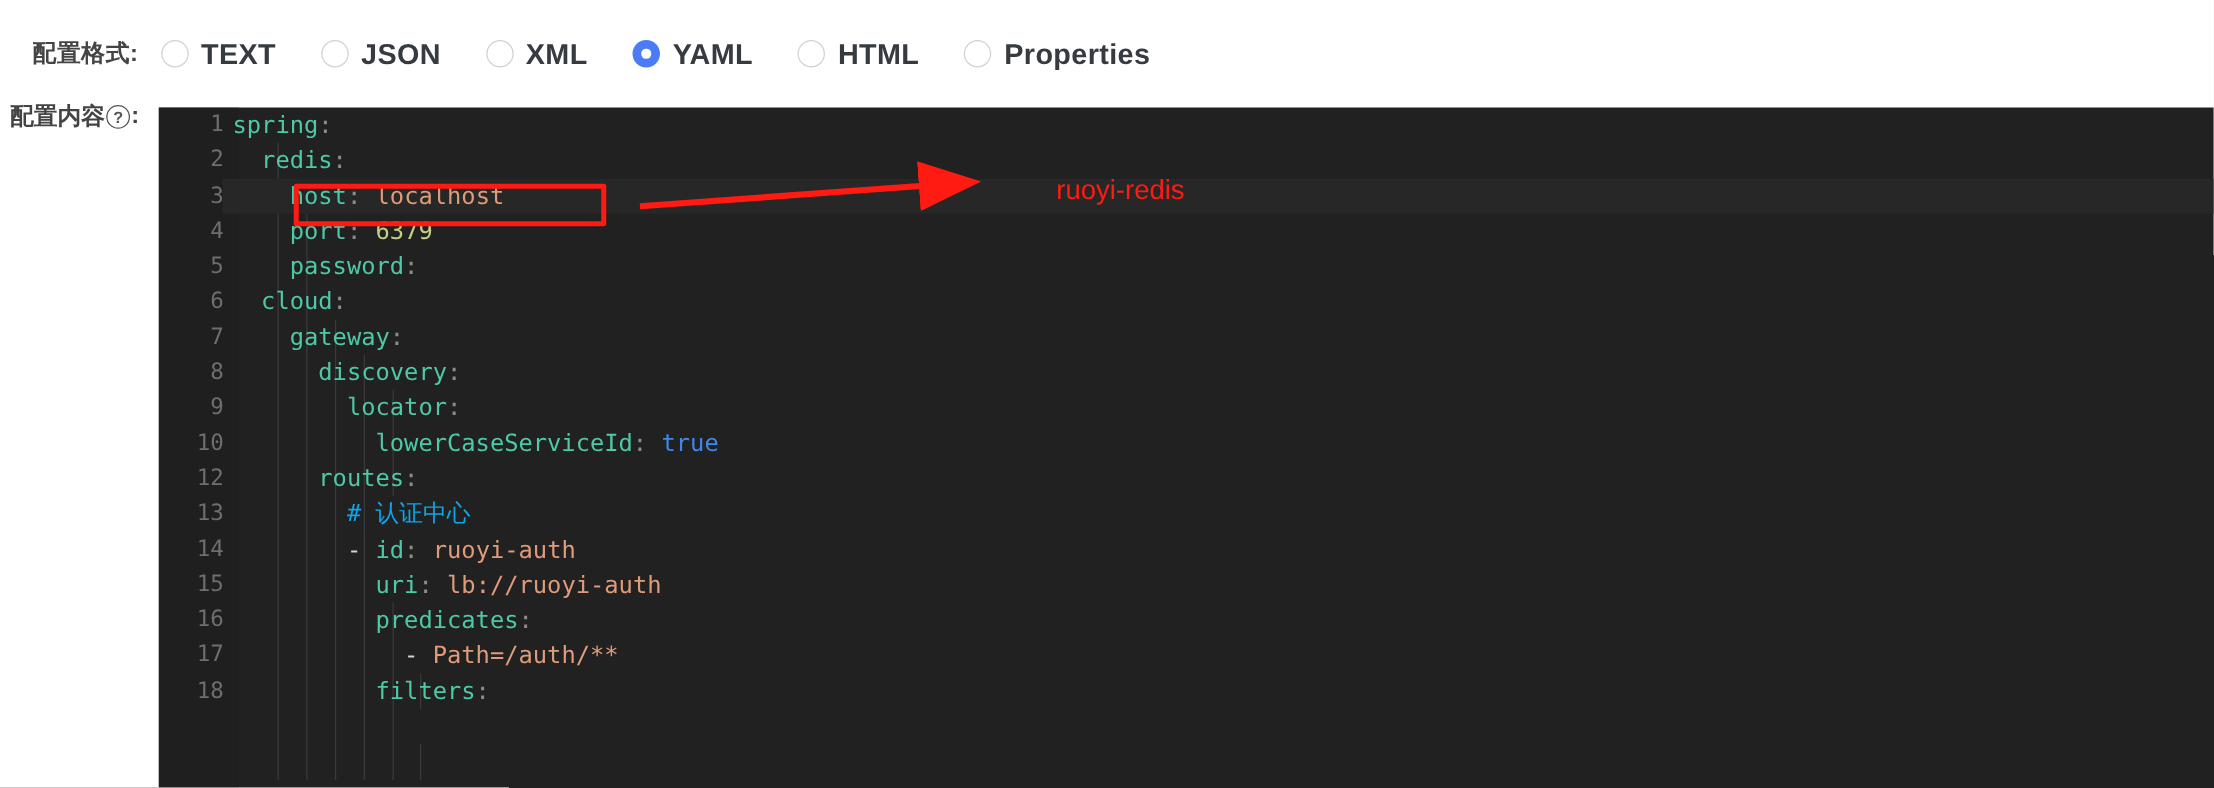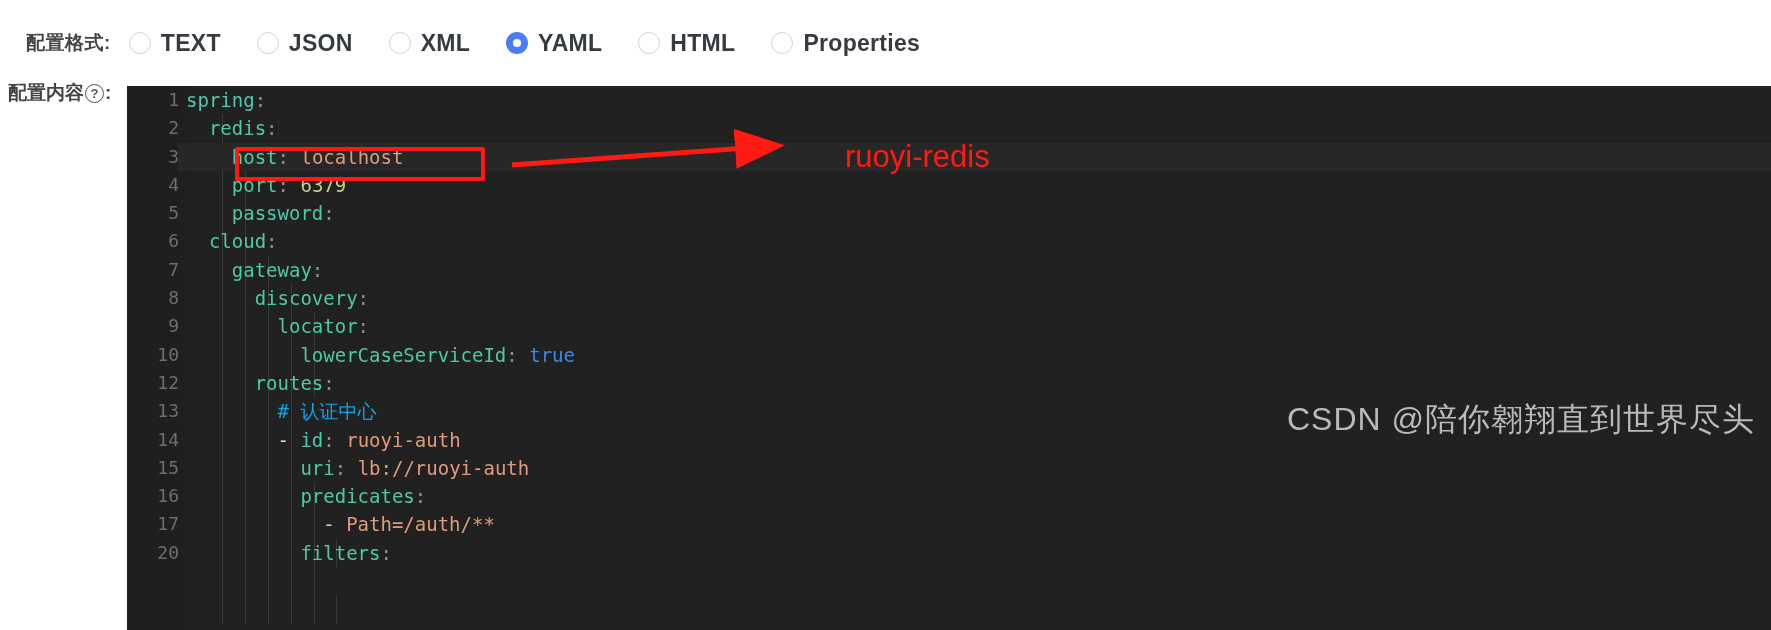--- a/index.html
+++ b/index.html
@@ -182,21 +182,21 @@
   }
   .anno-svg {
     position: absolute;
     left: 0; top: 0;
     width: 1771px; height: 630px;
     pointer-events: none;
   }
   .anno-text {
     position: absolute;
     left: 845px; top: 139px;
-    font-size: 31px;
+    font-size: 22px;
     color: #ff1a12;
     font-family: "Liberation Sans", sans-serif;
     white-space: nowrap;
   }
 
   .watermark {
     position: absolute;
     right: 16px;
     bottom: 6px;
     font-size: 32px;
@@ -270,32 +270,31 @@
         <div class="line"><span class="ln">7</span><span class="code"><span>    </span><span class="k">gateway</span><span class="pn">:</span></span></div>
         <div class="line"><span class="ln">8</span><span class="code"><span>      </span><span class="k">discovery</span><span class="pn">:</span></span></div>
         <div class="line"><span class="ln">9</span><span class="code"><span>        </span><span class="k">locator</span><span class="pn">:</span></span></div>
         <div class="line"><span class="ln">10</span><span class="code"><span>          </span><span class="k">lowerCaseServiceId</span><span class="pn">:</span><span> </span><span class="bool">true</span></span></div>
         <div class="line"><span class="ln">12</span><span class="code"><span>      </span><span class="k">routes</span><span class="pn">:</span></span></div>
         <div class="line"><span class="ln">13</span><span class="code"><span>        </span><span class="cmt"># 认证中心</span></span></div>
         <div class="line"><span class="ln">14</span><span class="code"><span>        </span><span class="dash">- </span><span class="k">id</span><span class="pn">:</span><span> </span><span class="str">ruoyi-auth</span></span></div>
         <div class="line"><span class="ln">15</span><span class="code"><span>          </span><span class="k">uri</span><span class="pn">:</span><span> </span><span class="str">lb://ruoyi-auth</span></span></div>
         <div class="line"><span class="ln">16</span><span class="code"><span>          </span><span class="k">predicates</span><span class="pn">:</span></span></div>
         <div class="line"><span class="ln">17</span><span class="code"><span>            </span><span class="dash">- </span><span class="str">Path=/auth/**</span></span></div>
-        <div class="line"><span class="ln">20</span><span class="code"><span>          </span><span class="k">filters</span><span class="pn">:</span></span></div>
+        <div class="line"><span class="ln">18</span><span class="code"><span>          </span><span class="k">filters</span><span class="pn">:</span></span></div>
       </div>
   </div>
 
   <div class="anno-box"></div>
 
   <svg class="anno-svg" viewBox="0 0 1771 630">
     <defs>
       <marker id="ah" markerWidth="10" markerHeight="8" refX="8" refY="4" orient="auto">
         <path d="M0,0 L10,4 L0,8 z" fill="#ff1a12"></path>
       </marker>
     </defs>
     <path d="M512,165 L775,146" stroke="#ff1a12" stroke-width="5" fill="none" marker-end="url(#ah)"></path>
   </svg>
 
   <div class="anno-text">ruoyi-redis</div>
 
-  <div class="watermark">CSDN @陪你翱翔直到世界尽头</div>
 
 </div>
 
 </body></html>

